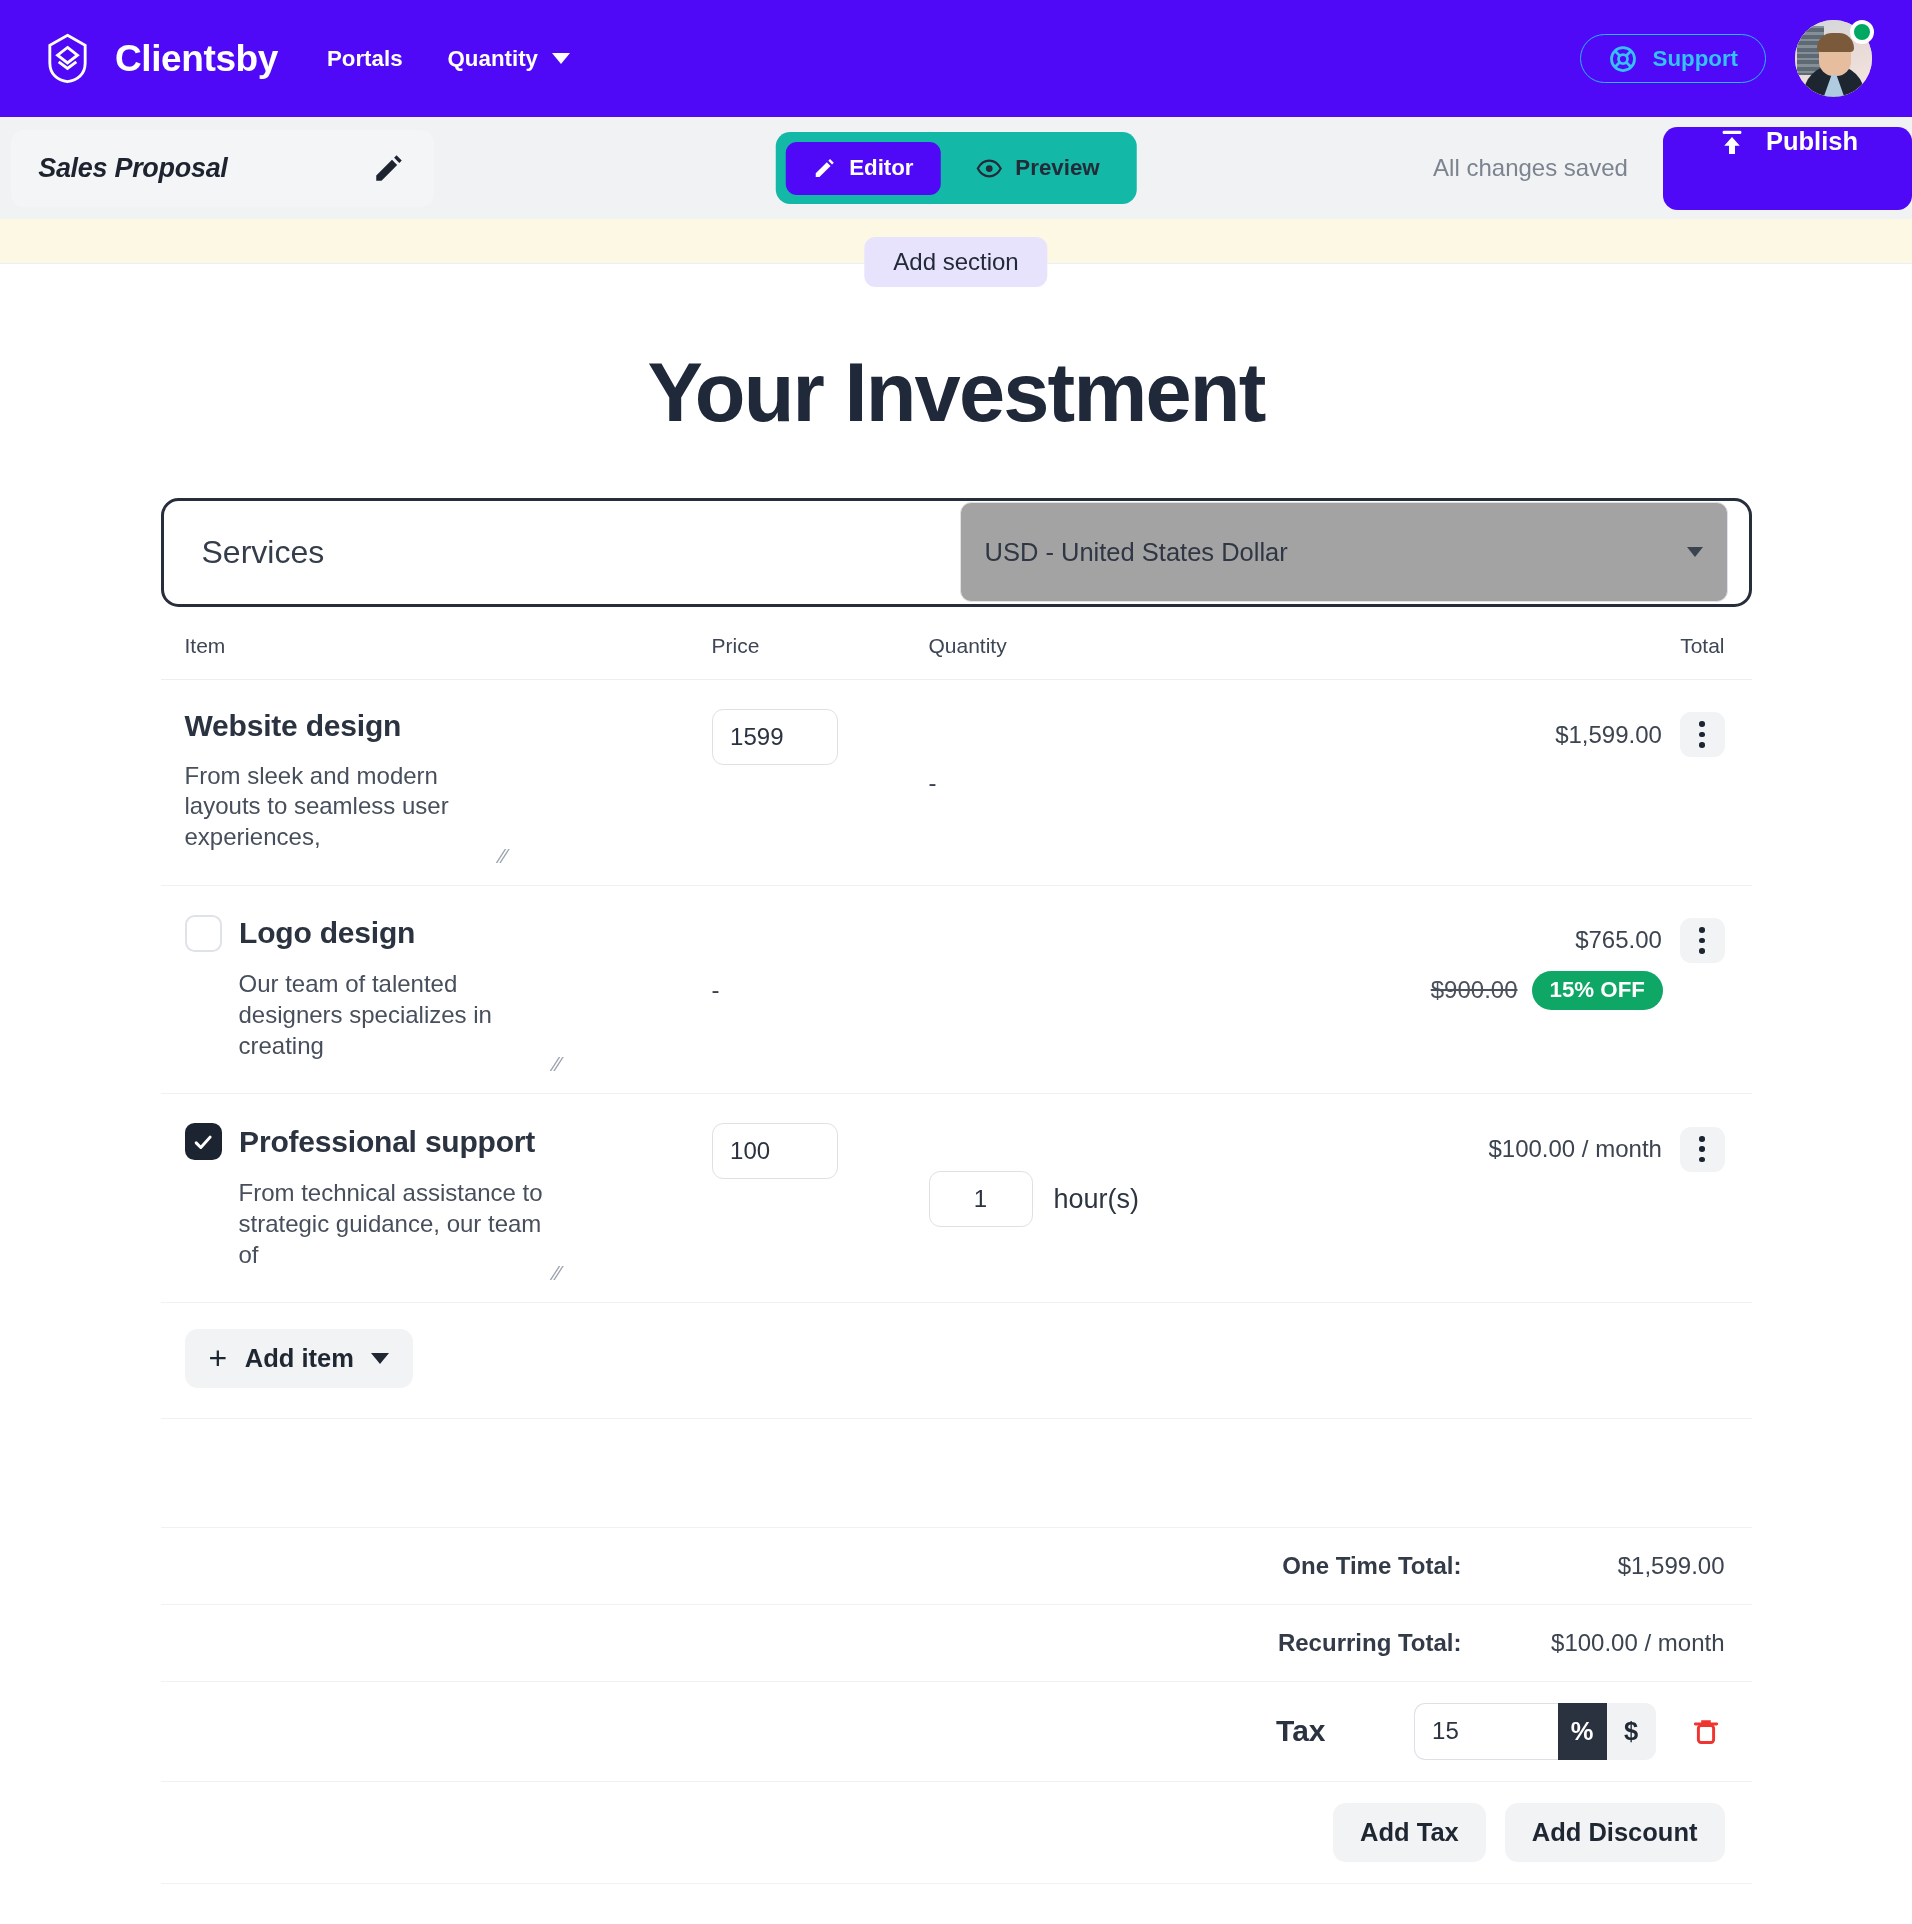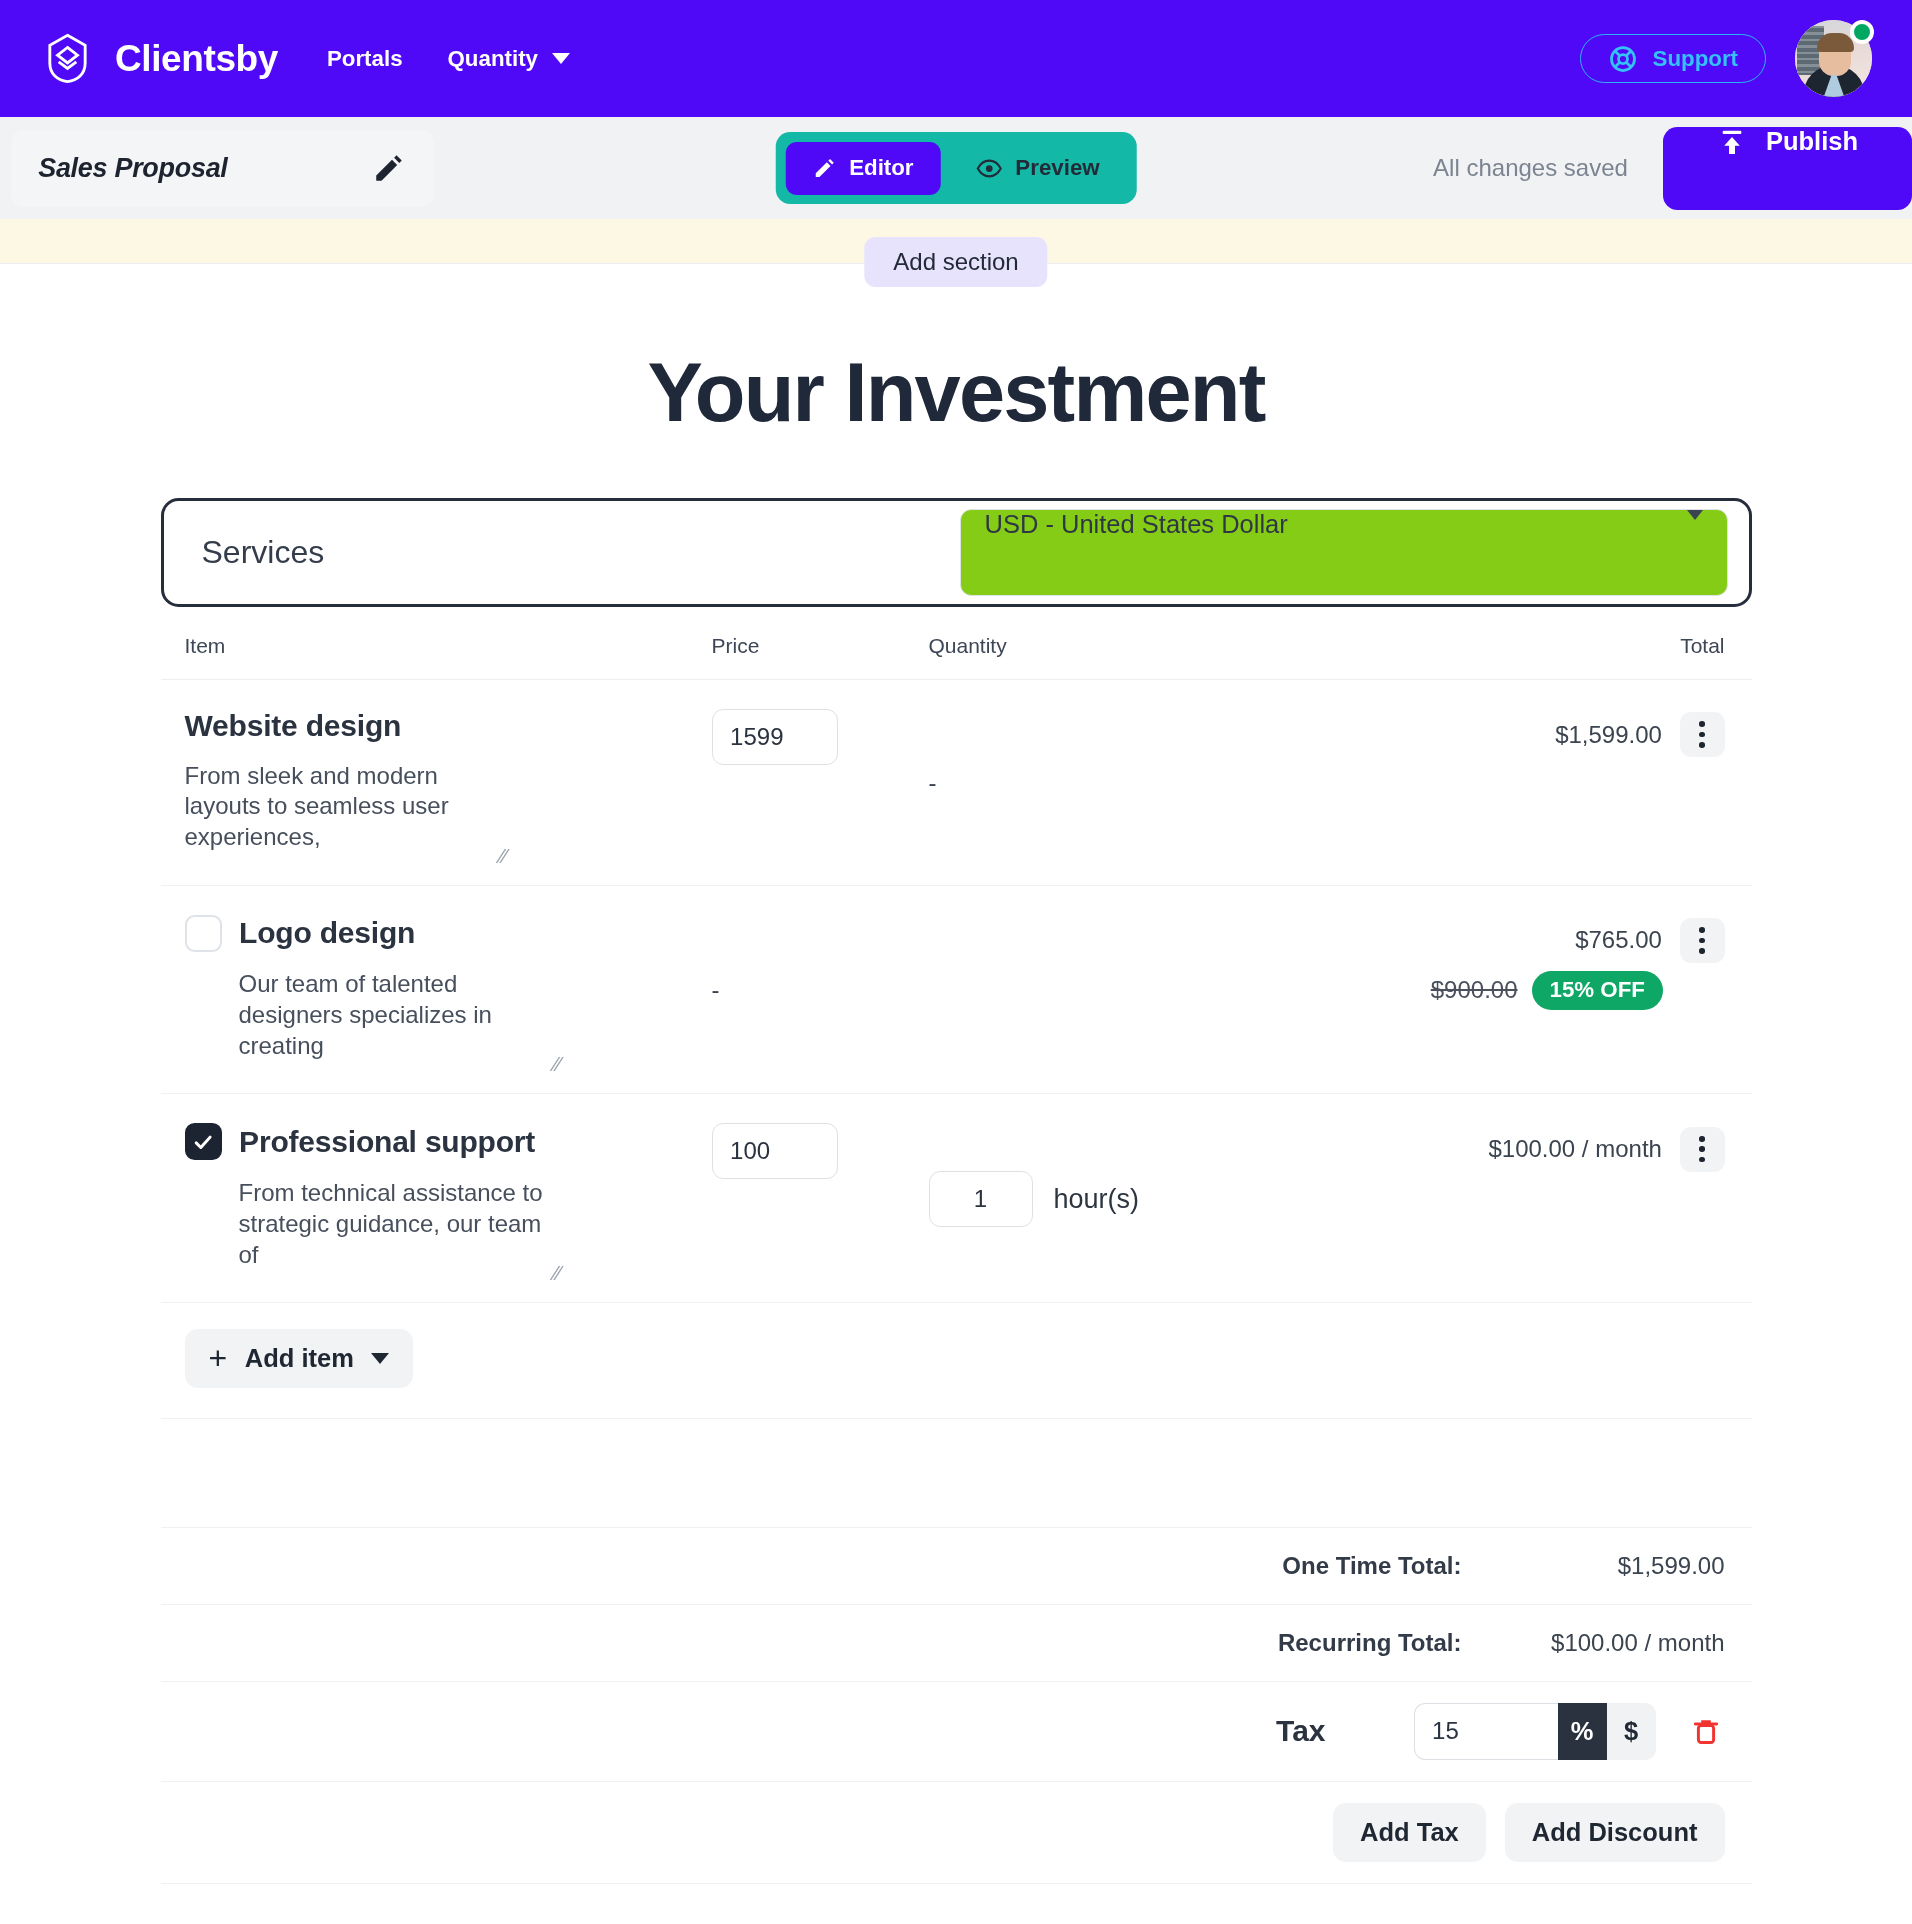--- a/index.html
+++ b/index.html
@@ -225,26 +225,27 @@
     background: #ffffff;
   }
   .services-label {
     font-size: 32px;
     color: #353d4b;
     font-weight: 400;
   }
   .currency-select {
     margin-left: auto;
     width: 768px;
-    height: 87px;
+    height: 100px;
     border: 1.6px solid #dfe3e8;
     border-radius: 11.2px;
     display: flex;
+    align-items: center;
     padding: 0 24px;
-    background: #84cc16;
+    background: #a3a3a3;
     cursor: pointer;
   }
   .currency-value { font-size: 25.5px; color: #2f3744; }
   .sel-caret {
     margin-left: auto;
     width: 0; height: 0;
     border-left: 8.8px solid transparent;
     border-right: 8.8px solid transparent;
     border-top: 10.4px solid #3b4350;
   }

